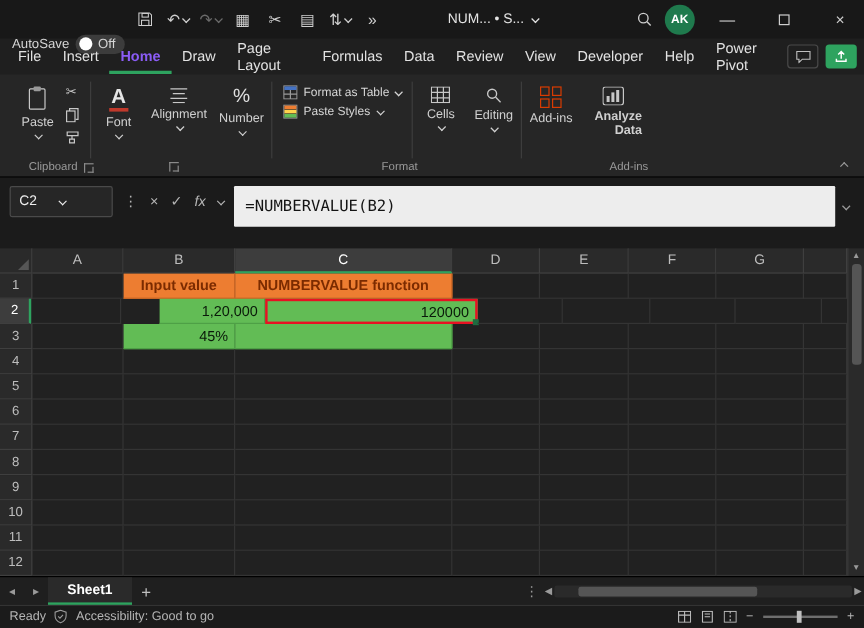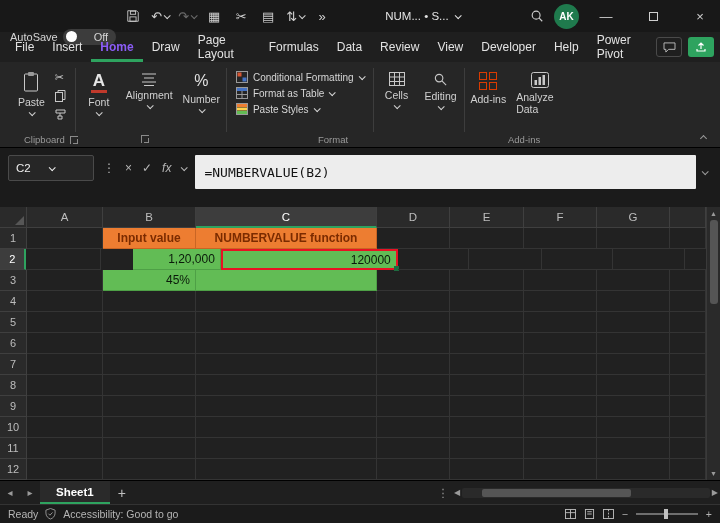--- a/index.html
+++ b/index.html
@@ -3,21 +3,21 @@
 <meta charset="utf-8">
 <style>
   * { box-sizing: border-box; margin: 0; padding: 0; }
   html,body { width:720px; height:523px; overflow:hidden; }
   body { font-family:"Liberation Sans", sans-serif; background:#1b1b1b; color:#d8d8d8; }
   #app { position:relative; width:720px; height:523px; }
 
   
   .titlebar { height:32px; display:flex; align-items:center; background:#181818; padding-left:10px; gap:7px; font-size:11px; color:#d5d5d5; }
   .autosave { display:flex; align-items:center; gap:5px;margin-top:41px; }
-  .toggle { display:flex; align-items:center; gap:17px; background:#3c3c3c; border-radius:9px; padding:2px 8px 2px 3px; }
+  .toggle { display:flex; align-items:center; gap:5px; background:#3c3c3c; border-radius:9px; padding:2px 8px 2px 3px; }
   .knob { width:11px; height:11px; border-radius:50%; background:#fff; }
   .tb-icon { min-width:20px; text-align:center; font-size:13px; color:#cfcfcf; display:inline-flex; align-items:center; justify-content:center; gap:2px; }
   .dim { opacity:.45; }
   .chev { display:inline-block; width:5px; height:5px; border-right:1px solid currentColor; border-bottom:1px solid currentColor; transform:rotate(45deg) translateY(-1px); }
   .chev.up { transform:rotate(225deg); }
   .doc-title { font-size:11.5px; color:#e3e3e3; margin-left:46px; display:flex; align-items:center; gap:6px; white-space:nowrap; }
   .spacer { flex:1; }
   .avatar { width:25px; height:25px; border-radius:50%; background:#1f7a4d; color:#fff; font-size:10px; font-weight:bold; display:flex; align-items:center; justify-content:center; }
   .win-btn { width:40px; height:32px; display:flex; align-items:center; justify-content:center; color:#cfcfcf; font-size:13px; }
   .maxbox { width:9px; height:9px; border:1px solid #cfcfcf; display:inline-block; }
@@ -224,31 +224,20 @@
       <span style="font-size:16px;color:#e0e0e0;">%</span>
       <span>Number</span>
       <span class="chev"></span>
     </div>
     <div class="rsep"></div>
     <div class="rgroup stylesg">
       <div class="styles-row">
         <span>
           <svg width="12" height="12" viewBox="0 0 12 12">
               <rect x="0.5" y="0.5" width="11" height="11" fill="none" stroke="#9a9a9a"></rect>
-              <rect x="1.5" y="1.5" width="4" height="4" fill="#d65532"></rect>
-              <rect x="6.5" y="6.5" width="4" height="4" fill="#4472c4"></rect>
-            </svg>
-        </span>
-        <span>Conditional Formatting</span>
-        <span class="chev"></span>
-      </div>
-      <div class="styles-row">
-        <span>
-          <svg width="12" height="12" viewBox="0 0 12 12">
-              <rect x="0.5" y="0.5" width="11" height="11" fill="none" stroke="#9a9a9a"></rect>
               <rect x="1" y="1" width="10" height="3" fill="#4472c4"></rect>
               <line x1="0.5" y1="7.5" x2="11.5" y2="7.5" stroke="#9a9a9a"></line>
               <line x1="6" y1="4" x2="6" y2="11.5" stroke="#9a9a9a"></line>
             </svg>
         </span>
         <span>Format as Table</span>
         <span class="chev"></span>
       </div>
       <div class="styles-row">
         <span>
@@ -290,21 +279,21 @@
     <div class="rsep"></div>
     <div class="rgroup collapsed">
       <span class="addins-icon">
           <span></span>
           <span></span>
           <span></span>
           <span></span>
         </span>
       <span>Add-ins</span>
     </div>
-    <div class="rgroup collapsed" style="width:58px;text-align:left;">
+    <div class="rgroup collapsed" style="width:58px;text-align:right;font-weight:bold;">
       <span>
         <svg width="18" height="16" viewBox="0 0 18 16">
             <rect x="0.5" y="0.5" width="17" height="15" rx="2" fill="none" stroke="#c8c8c8"></rect>
             <rect x="3.5" y="8" width="2.5" height="5" fill="#c8c8c8"></rect>
             <rect x="7.5" y="5" width="2.5" height="8" fill="#c8c8c8"></rect>
             <rect x="11.5" y="3" width="2.5" height="10" fill="#c8c8c8"></rect>
           </svg>
       </span>
       <span style="white-space:normal;line-height:1.15;">Analyze Data</span>
     </div>

